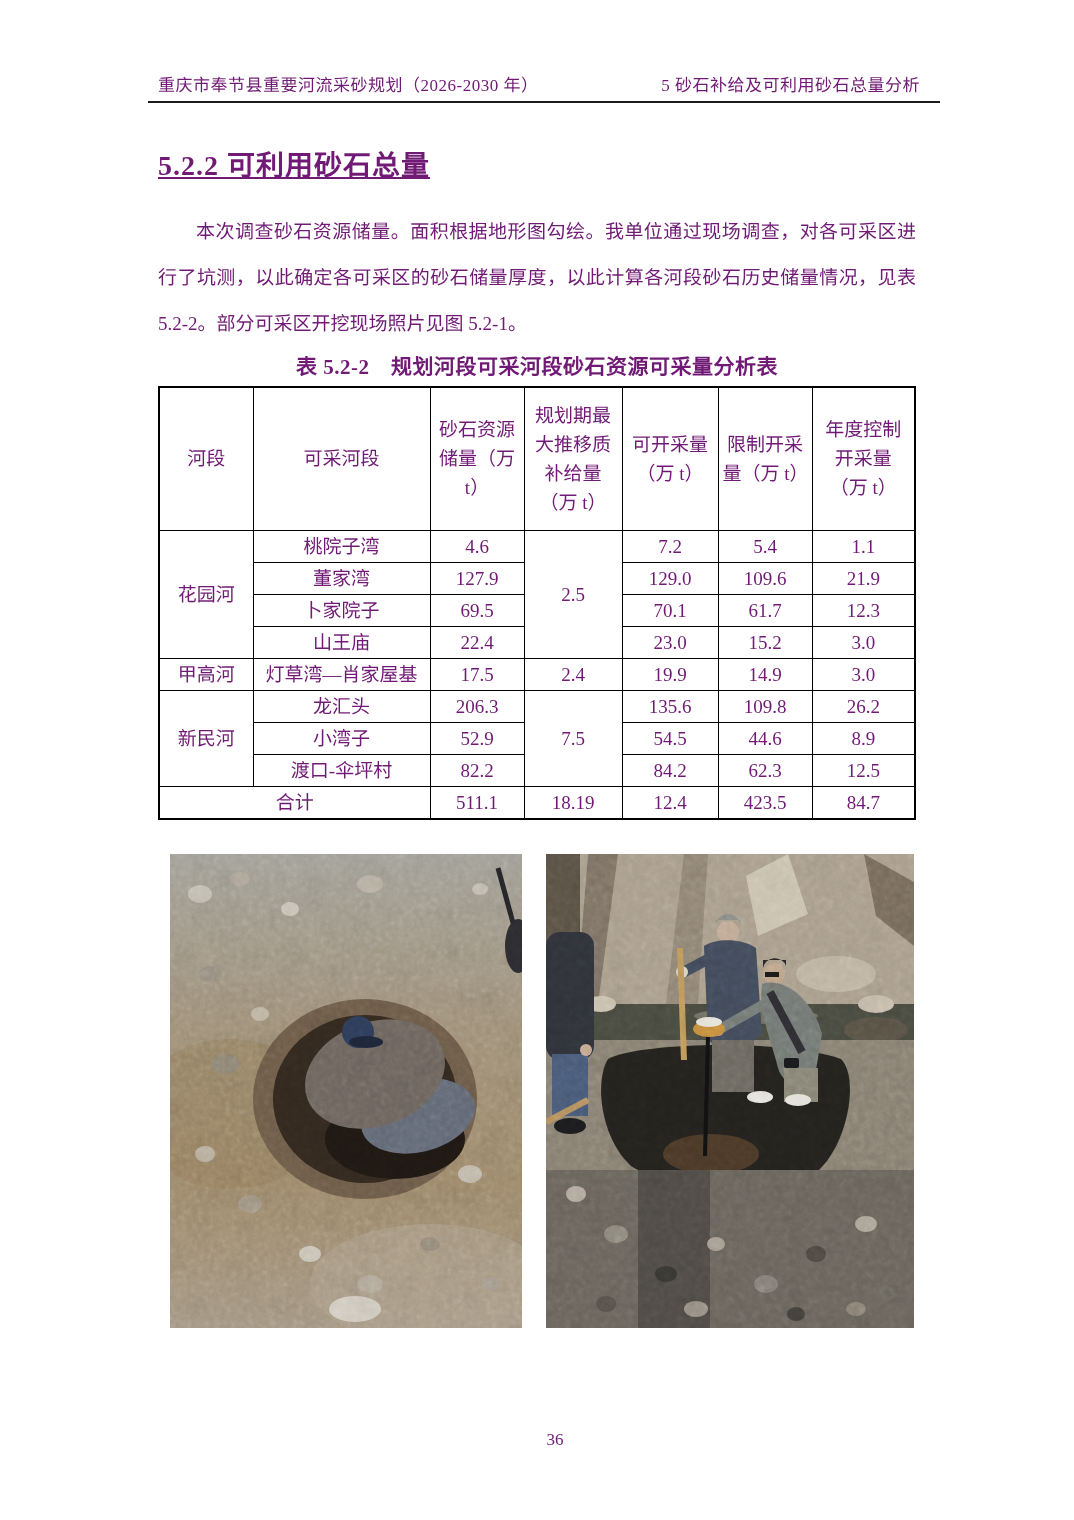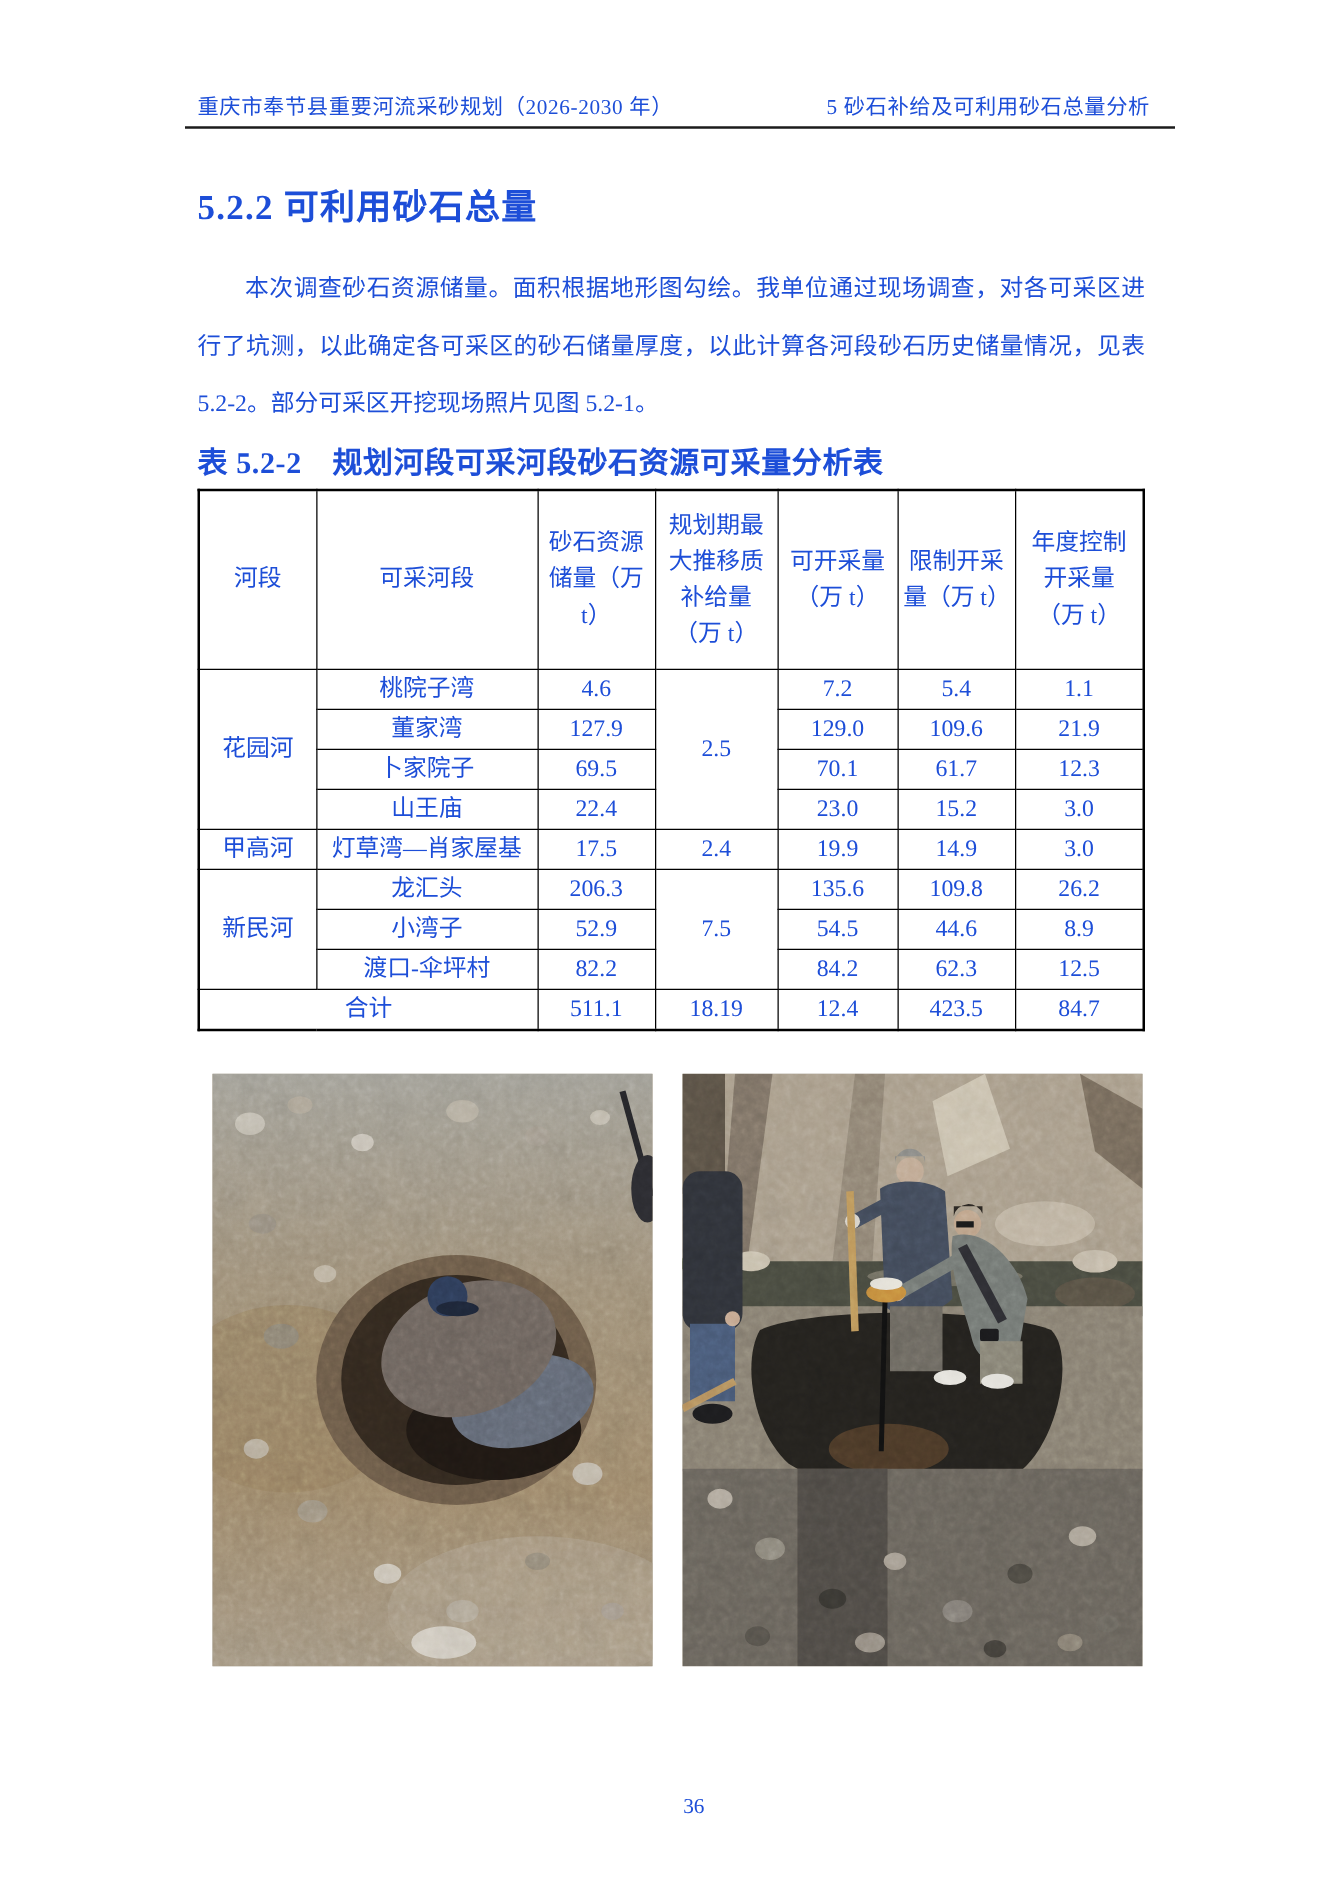--- a/index.html
+++ b/index.html
@@ -2,50 +2,52 @@
 <html lang="zh-CN"><head>
 <meta charset="utf-8">
 <style>
   html,body{margin:0;padding:0;background:#ffffff;}
   .page{
     position:relative;
     width:1074px;height:1520px;
     background:#ffffff;
     overflow:hidden;
     font-family:"Liberation Serif","DejaVu Serif",serif;
-    color:#1d4ed8;
+    color:#701a75;
   }
   
   .running-head{
     display:flex;justify-content:space-between;align-items:flex-end;
     padding:76px 154px 0 158px;
     font-size:17px;line-height:1.15;
     letter-spacing:0.5px;
   }
   .header-rule{
     margin:5px 134px 0 148px;
     border-bottom:2px solid #1c1c1c;
     height:0;
   }
   .content{padding:0 158px;}
   .section-heading{
     margin:40px 0 0 0;
     font-size:28px;font-weight:bold;
     font-family:"Liberation Serif","DejaVu Serif",serif;
     letter-spacing:1px;
+    text-decoration:underline;
   }
   .body-paragraph{
     margin:26px 0 0 0;
     font-size:19px;line-height:46px;
     text-align:justify;text-justify:inter-ideograph;
     text-indent:2em;
   }
   .table-caption{
     margin-top:3px;
-    font-size:24px;font-weight:bold;
+    text-align:center;
+    font-size:21px;font-weight:bold;
     letter-spacing:0.5px;
   }
   table.data-table{
     margin-top:6px;
     border-collapse:collapse;table-layout:fixed;
     width:756px;
     font-size:19px;
   }
   table.data-table th,table.data-table td{
     border:1px solid #000;

